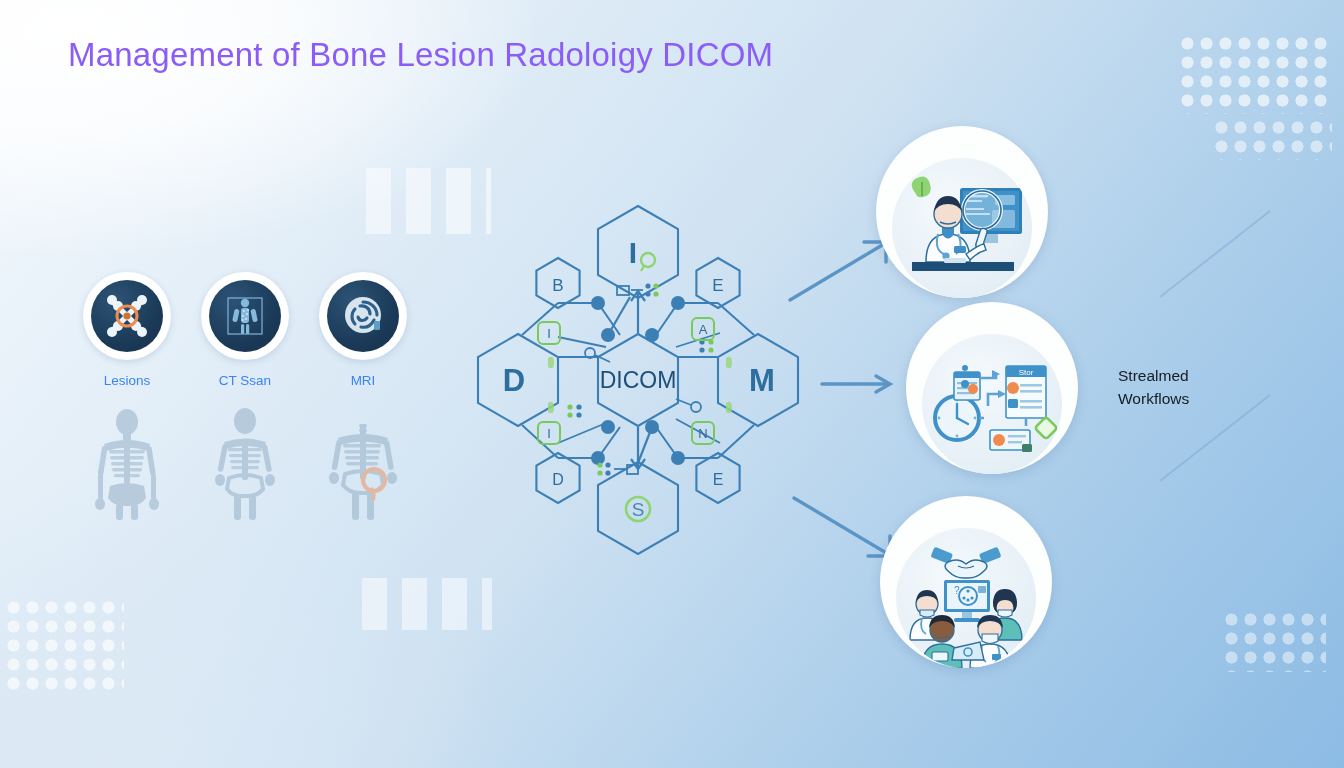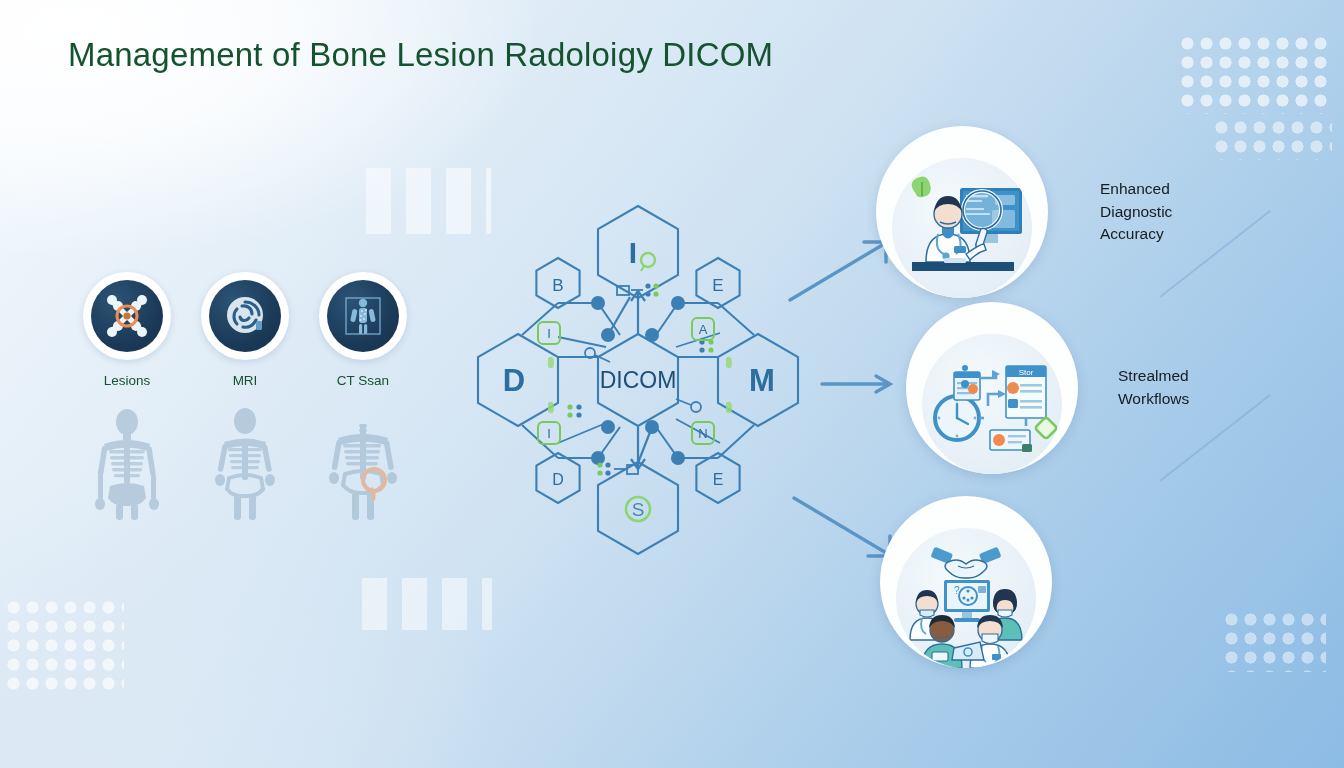--- a/index.html
+++ b/index.html
@@ -30,40 +30,40 @@
     background-size: 40px 13px;
     background-repeat: repeat;
   }
   .lg-1 { left:366px; top:168px; width:125px; height:66px; }
   .lg-2 { left:362px; top:578px; width:130px; height:52px; }
   .diag { position:absolute; height:2px; background:rgba(120,165,210,.45); transform-origin:left center; }
 
   
   .title {
     position:absolute; left:68px; top:36px;
-    font-size:33px; font-weight:400; color:#14532d;
+    font-size:33px; font-weight:400; color:#8b5cf6;
     letter-spacing:.2px; white-space:nowrap;
   }
 
   
   .modalities { position:absolute; left:80px; top:272px; width:330px; }
   .mod-row { display:flex; justify-content:space-between; }
   .mod { width:94px; text-align:center; }
   .mod-badge {
     width:88px; height:88px; border-radius:50%;
     background:#ffffff; margin:0 auto;
     display:flex; align-items:center; justify-content:center;
     box-shadow:0 2px 7px rgba(60,100,150,.18);
   }
   .mod-disc {
     width:72px; height:72px; border-radius:50%;
     background:radial-gradient(circle at 34% 28%, #2c5375 0%, #1b3a58 62%, #16304a 100%);
     display:flex; align-items:center; justify-content:center;
   }
-  .mod-label { margin-top:13px; font-size:13.5px; color:#14532d; }
+  .mod-label { margin-top:13px; font-size:13.5px; color:#3b82f6; }
 
   .skeletons { position:absolute; left:80px; top:408px; width:330px; display:flex; justify-content:space-between; }
   .skel { width:94px; height:112px; opacity:.5; }
 
   
   .network { position:absolute; left:430px; top:175px; width:420px; height:410px; }
 
   
   .outcome { position:absolute; display:flex; align-items:center; }
   .o1 { left:876px; top:126px; }
@@ -135,39 +135,20 @@
           </svg>
         </div>
       </div>
       <div class="mod-label">Lesions</div>
     </div>
 
     <div class="mod">
       <div class="mod-badge">
         <div class="mod-disc">
           <svg width="50" height="50" viewBox="0 0 50 50">
-            <circle cx="25" cy="24" r="18" fill="#e8f2f8" opacity=".92"></circle>
-            <g fill="none" stroke="#2b5f8c" stroke-width="3.1" stroke-linecap="round">
-              <path d="M25 11 C33 11 39 17 39 24"></path>
-              <path d="M36 29 C33 35 28 37 23 36"></path>
-              <path d="M17 33 C13 29 13 22 17 18"></path>
-              <path d="M22 15 C28 14 32 18 32 23"></path>
-              <path d="M29 27 C26 31 21 30 20 26"></path>
-            </g>
-            <rect x="36" y="30" width="6" height="9" rx="1.6" fill="#5f9dc8"></rect>
-          </svg>
-        </div>
-      </div>
-      <div class="mod-label">MRI</div>
-    </div>
-
-    <div class="mod">
-      <div class="mod-badge">
-        <div class="mod-disc">
-          <svg width="50" height="50" viewBox="0 0 50 50">
             <rect x="8" y="7" width="34" height="36" fill="none" stroke="#7fb4d8" stroke-width="1.2"></rect>
             <g fill="#8cc0e2" opacity=".95">
               <circle cx="25" cy="12" r="4.2"></circle>
               <rect x="21" y="17" width="8" height="15" rx="2.4"></rect>
               <rect x="13.5" y="18" width="5" height="13" rx="2.2" transform="rotate(12 16 24)"></rect>
               <rect x="31.5" y="18" width="5" height="13" rx="2.2" transform="rotate(-12 34 24)"></rect>
               <rect x="21" y="33" width="3.2" height="10" rx="1.5"></rect>
               <rect x="26" y="33" width="3.2" height="10" rx="1.5"></rect>
             </g>
             <g fill="#dff0fa" opacity=".85">
@@ -175,20 +156,39 @@
                 <circle cx="27" cy="23" r="1"></circle>
               <circle cx="23" cy="25" r="1"></circle>
                 <circle cx="26" cy="28" r="1"></circle>
               <circle cx="22.5" cy="29" r="1"></circle>
                 <circle cx="28" cy="19" r="1"></circle>
             </g>
           </svg>
         </div>
       </div>
       <div class="mod-label">CT Ssan</div>
+    </div>
+
+    <div class="mod">
+      <div class="mod-badge">
+        <div class="mod-disc">
+          <svg width="50" height="50" viewBox="0 0 50 50">
+            <circle cx="25" cy="24" r="18" fill="#e8f2f8" opacity=".92"></circle>
+            <g fill="none" stroke="#2b5f8c" stroke-width="3.1" stroke-linecap="round">
+              <path d="M25 11 C33 11 39 17 39 24"></path>
+              <path d="M36 29 C33 35 28 37 23 36"></path>
+              <path d="M17 33 C13 29 13 22 17 18"></path>
+              <path d="M22 15 C28 14 32 18 32 23"></path>
+              <path d="M29 27 C26 31 21 30 20 26"></path>
+            </g>
+            <rect x="36" y="30" width="6" height="9" rx="1.6" fill="#5f9dc8"></rect>
+          </svg>
+        </div>
+      </div>
+      <div class="mod-label">MRI</div>
     </div>
 
   </div>
 </div>
 
 <div class="skeletons">
 
   <svg class="skel" viewBox="0 0 94 112">
     <g fill="#8fabc4">
       <ellipse cx="47" cy="14" rx="11" ry="13"></ellipse>
@@ -465,23 +465,20 @@
         <path d="M46 76 q-4 16 6 20" stroke="#5fa3cf" stroke-width="2" fill="none"></path>
         <path d="M66 76 q6 14 -2 20" stroke="#5fa3cf" stroke-width="2" fill="none"></path>
         <circle cx="54" cy="98" r="3.6" fill="#5fa3cf"></circle>
         <rect x="62" y="88" width="12" height="7" rx="1.5" fill="#3f8fc6"></rect>
         <path d="M74 96 q14 -10 18 -10 l2 6 q-8 2 -16 10 z" fill="#fbfdfe" stroke="#2d6e9e" stroke-width="1.4"></path>
         <rect x="20" y="104" width="102" height="9" fill="#1d4e78"></rect>
         <rect x="52" y="100" width="22" height="5" rx="1.5" fill="#cfe3f0"></rect>
       </svg>
     </div>
   </div>
-  <div class="o-label">Enhanced
-Diagnostic
-Accuracy</div>
 </div>
 
 <div class="outcome o2">
   <div class="circle-wrap">
     <div class="circle-inner">
       <svg width="140" height="140" viewBox="0 0 140 140">
 
         <circle cx="35" cy="84" r="22" fill="#ecf5fa" stroke="#3e91c9" stroke-width="4"></circle>
         <g stroke="#3e91c9" stroke-width="2.4" stroke-linecap="round">
           <line x1="35" y1="84" x2="35" y2="70"></line>

